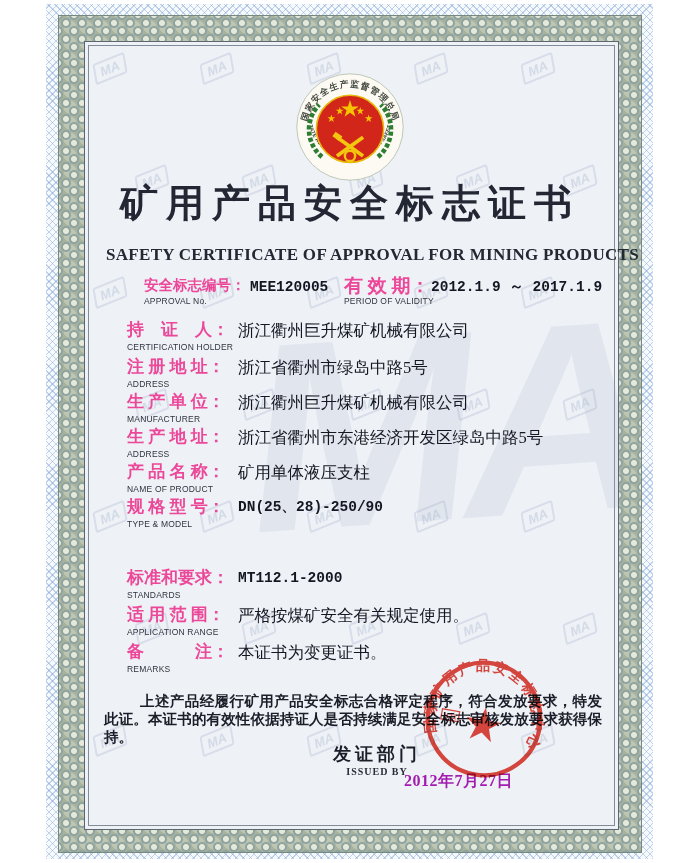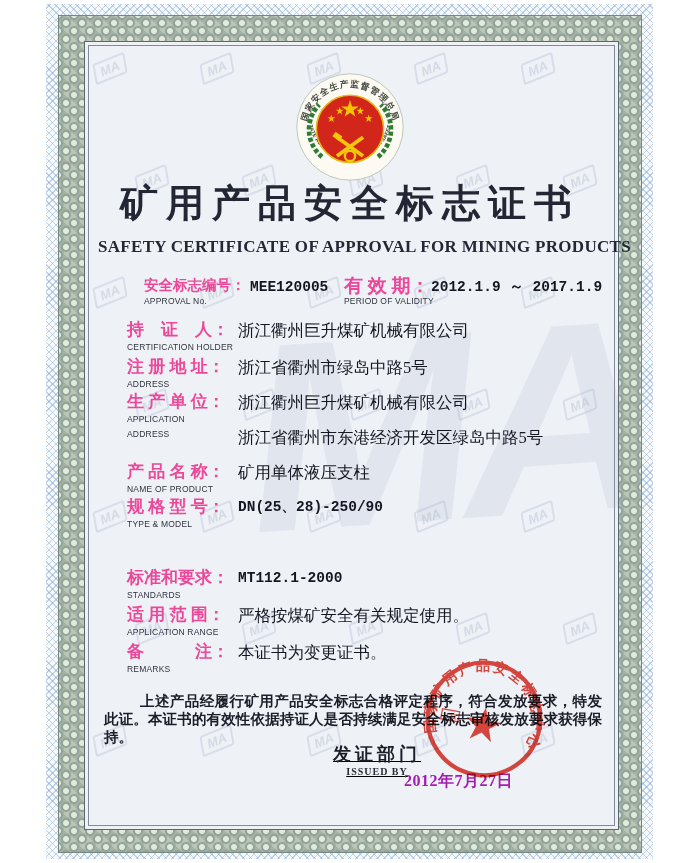--- a/index.html
+++ b/index.html
@@ -25,21 +25,21 @@
   .wm-badge{position:absolute;display:inline-block;padding:0 5px;border:2px solid rgba(150,168,196,.26);
     border-radius:3px;color:rgba(150,168,196,.30);font:700 13px/17px "Liberation Sans",sans-serif;
     transform:rotate(-22deg) skewX(-12deg);}
 
   
   .content{position:absolute;left:0;top:0;width:700px;height:863px;}
   .emblem{position:absolute;left:294px;top:71px;width:112px;height:112px;}
 
   .title-zh{position:absolute;left:90px;top:181px;width:520px;margin:0;text-align:center;
     font:700 38px/44px "Liberation Serif",serif;letter-spacing:8px;color:#222733;white-space:nowrap;}
-  .title-en{position:absolute;left:90px;top:229px;width:520px;margin:8px;text-align:center;
+  .title-en{position:absolute;left:90px;top:229px;width:520px;margin:16px;text-align:center;
     font:700 17px/20px "Liberation Serif",serif;letter-spacing:.3px;color:#232833;white-space:nowrap;}
 
   .zh-label{font:700 17px/20px "Liberation Serif",serif;color:#ec4899;white-space:pre;}
   .en-label{font:400 8.5px/10px "Liberation Sans",sans-serif;color:#30333d;letter-spacing:.2px;margin-top:2px;white-space:nowrap;}
   .val{font:500 16.5px/21px "Liberation Serif",serif;color:#141722;white-space:pre;}
   .mono{font-family:"Liberation Mono","DejaVu Sans Mono",monospace;font-size:14.5px;font-weight:700;}
 
   .fgroup{position:absolute;}
   #approval{left:144px;top:277px;}
   #approval .zh-label{font-size:14.5px;line-height:17px;}
@@ -49,21 +49,21 @@
   #validity .val{position:absolute;left:87px;top:0px;white-space:nowrap;}
 
   .row{position:absolute;left:127px;width:470px;}
   .row .val{position:absolute;left:111px;top:0;width:365px;}
   #r0{top:320px}#r1{top:357px}#r2{top:392px}#r3{top:427px}#r4{top:462px}
   #r5{top:497px}#r6{top:568px}#r7{top:605px}#r8{top:642px}
 
   .declaration{position:absolute;left:104px;top:692px;width:498px;margin:0;
     font:600 14.5px/18px "Liberation Serif",serif;color:#1b1e28;text-indent:36px;text-align:justify;}
 
-  .issuedby{position:absolute;left:297px;top:744px;width:160px;text-align:center;text-decoration:underline;}
+  .issuedby{position:absolute;left:297px;top:744px;width:160px;text-align:center;}
   .issuedby .zh{font:700 18px/21px "Liberation Serif",serif;letter-spacing:4px;color:#1b1e28;}
   .issuedby .en{font:700 10px/12px "Liberation Serif",serif;letter-spacing:1px;color:#2a2d38;margin-top:1px;}
   .issue-date{position:absolute;left:404px;top:771px;font:700 16px/20px "Liberation Serif",serif;color:#a21caf;letter-spacing:.5px;}
 
   .stamp{position:absolute;left:421px;top:656px;width:126px;height:126px;mix-blend-mode:multiply;opacity:.9;}
 </style>
 </head>
 <body>
 
 <div class="page">
@@ -161,24 +161,25 @@
       <div class="en-label">CERTIFICATION HOLDER</div>
       <div class="val">浙江衢州巨升煤矿机械有限公司</div>
     </div>
     <div class="row" id="r1">
       <div class="zh-label">注 册 地 址：</div>
       <div class="en-label">ADDRESS</div>
       <div class="val">浙江省衢州市绿岛中路5号</div>
     </div>
     <div class="row" id="r2">
       <div class="zh-label">生 产 单 位：</div>
-      <div class="en-label">APPLICATION</div>
+      <div class="en-label">MANUFACTURER</div>
       <div class="val">浙江衢州巨升煤矿机械有限公司</div>
     </div>
     <div class="row" id="r3">
+      <div class="zh-label">生 产 地 址：</div>
       <div class="en-label">ADDRESS</div>
       <div class="val">浙江省衢州市东港经济开发区绿岛中路5号</div>
     </div>
     <div class="row" id="r4">
       <div class="zh-label">产 品 名 称：</div>
       <div class="en-label">NAME OF PRODUCT</div>
       <div class="val">矿用单体液压支柱</div>
     </div>
     <div class="row" id="r5">
       <div class="zh-label">规 格 型 号：</div>

